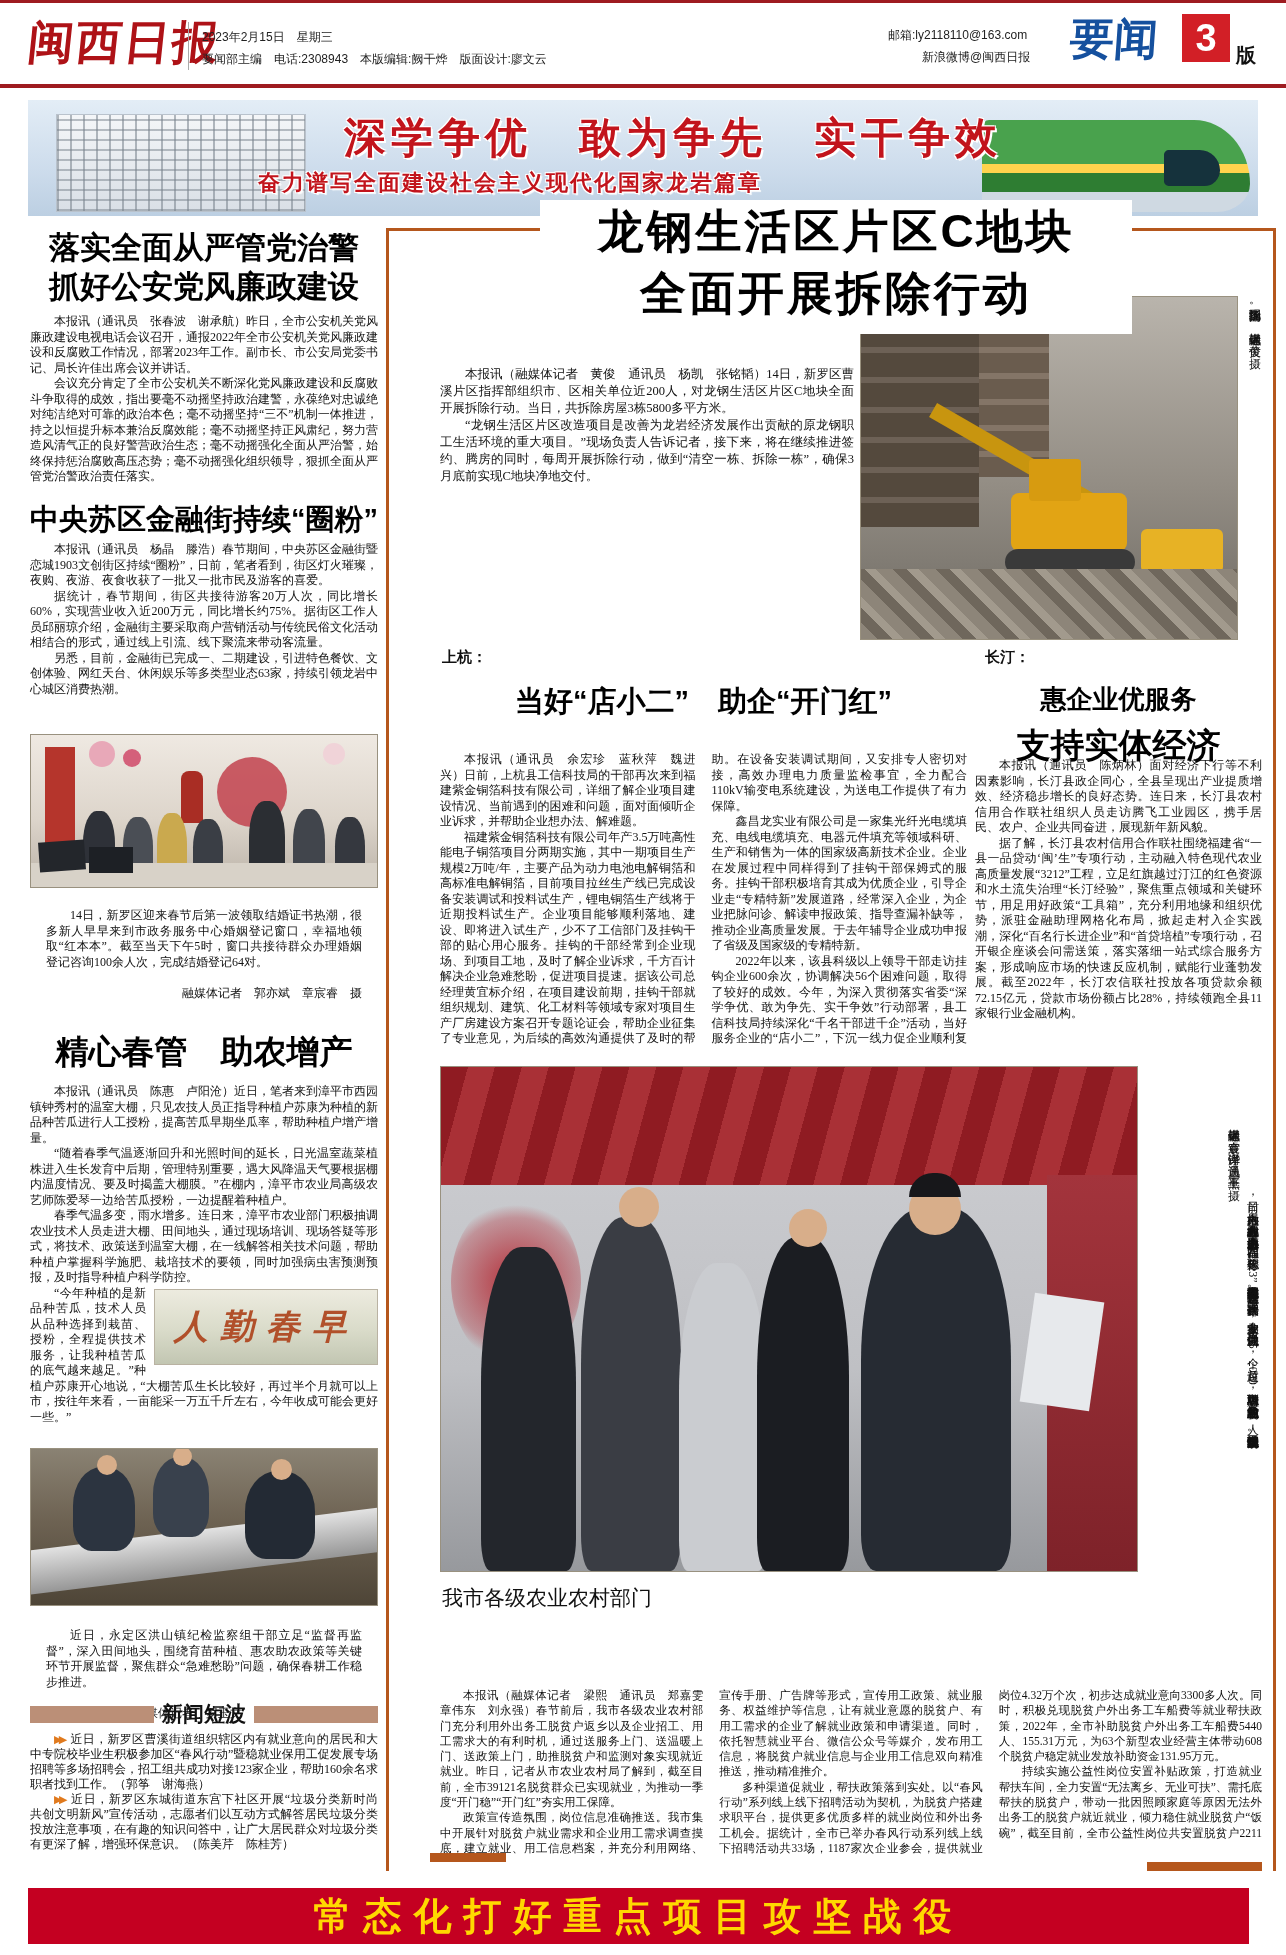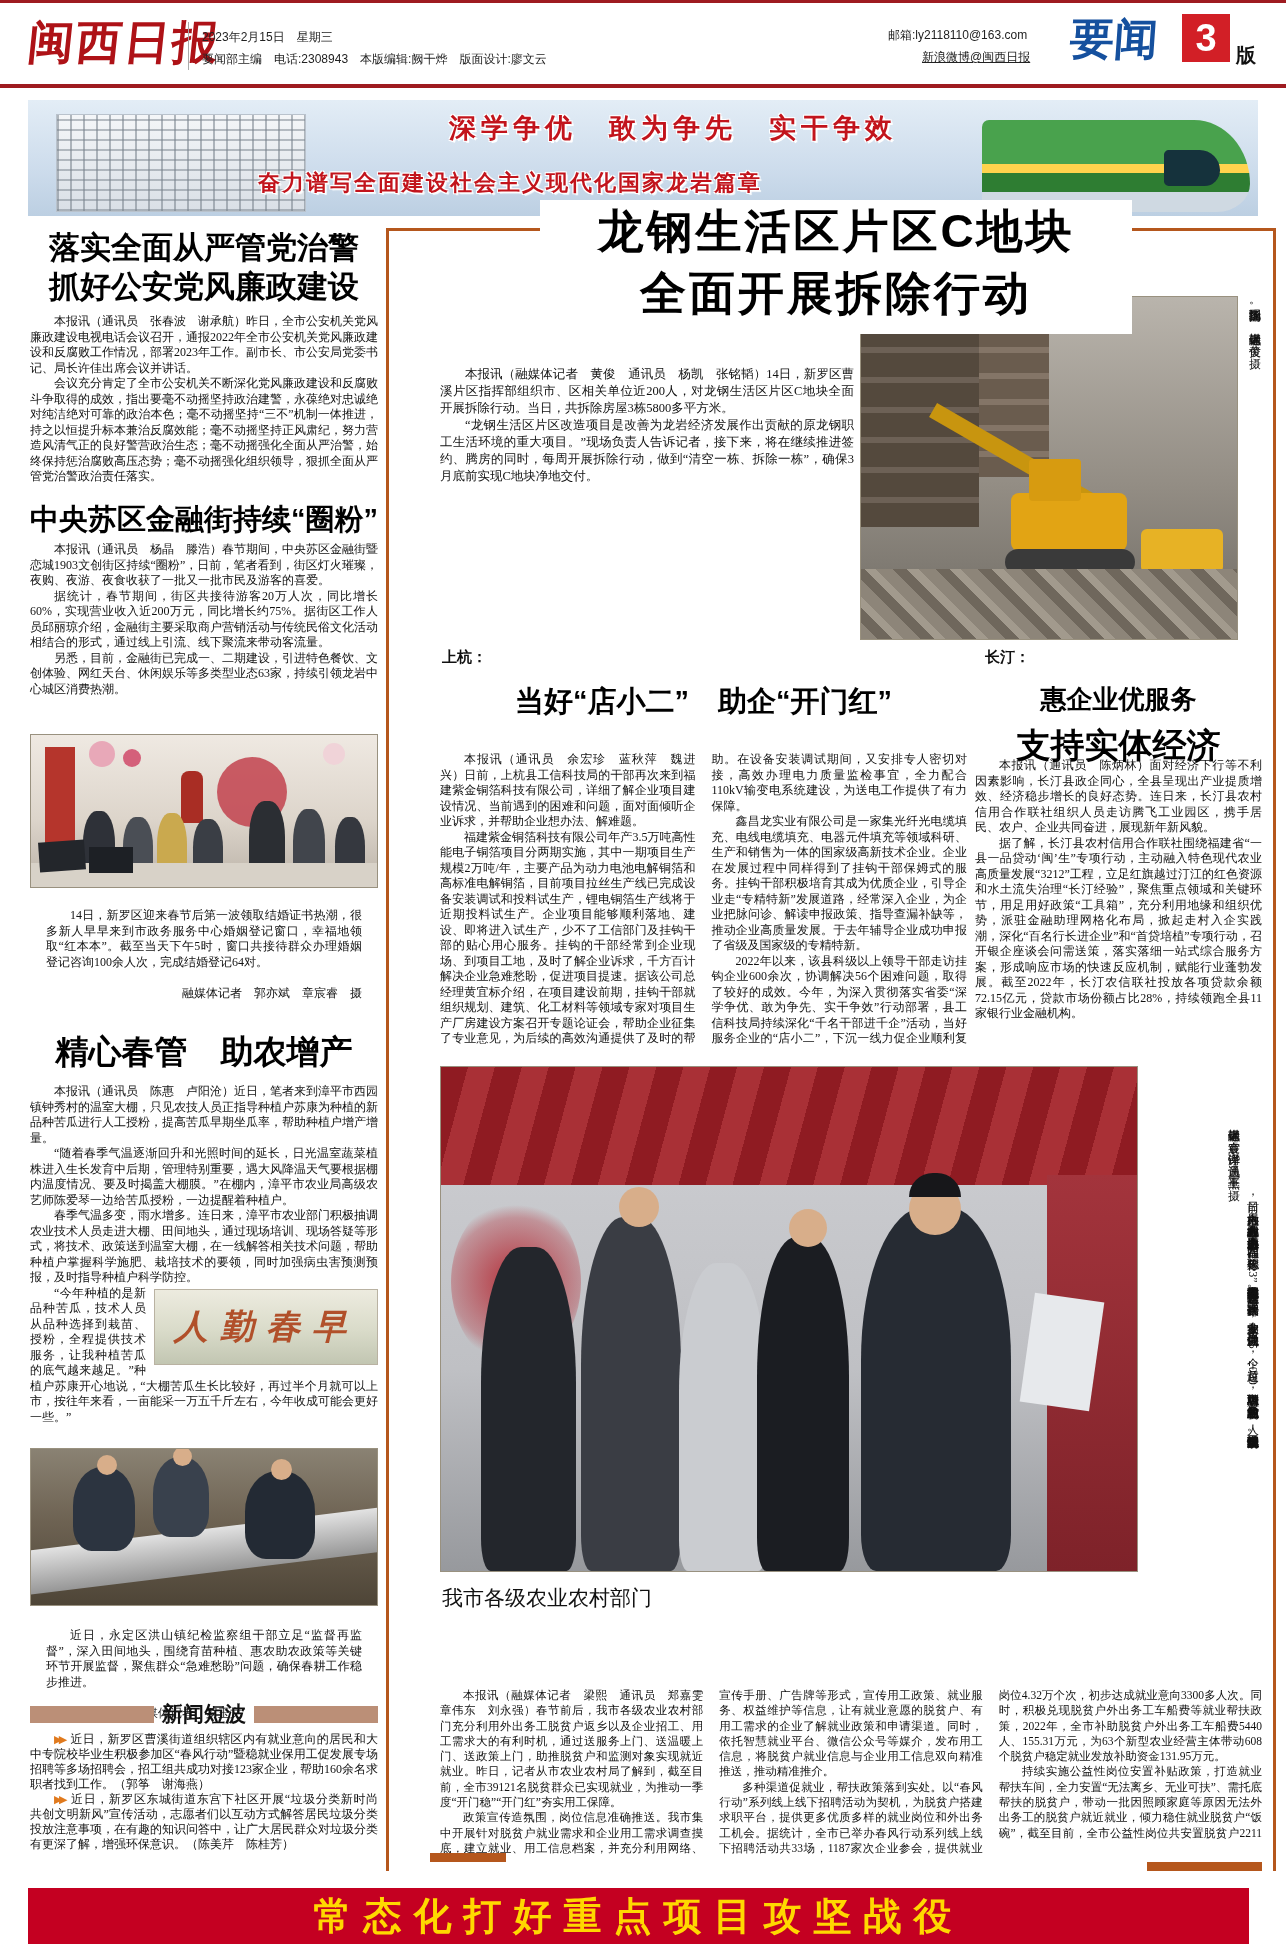--- a/index.html
+++ b/index.html
@@ -24,21 +24,21 @@
   .banner{position:absolute;left:28px;top:100px;width:1230px;height:116px;overflow:hidden;
           background:linear-gradient(180deg,#e3edf6 0%,#cddcec 60%,#bccfe2 100%);}
   .b-build{position:absolute;left:28px;top:14px;width:248px;height:96px;
            background:repeating-linear-gradient(90deg,rgba(120,130,140,.55) 0 2px,transparent 2px 13px),
                       repeating-linear-gradient(0deg,rgba(120,130,140,.5) 0 2px,transparent 2px 10px),
                       linear-gradient(180deg,#f4f6f8,#d9dfe6);border:1px solid #b9c2cc;}
   .b-train{position:absolute;right:8px;top:20px;width:268px;height:92px;
            background:linear-gradient(180deg,#49a24d 0 48%,#ffd34d 48% 58%,#2e7d32 58% 78%,#cfd9e2 78% 100%);
            border-radius:10px 80px 48px 10px / 10px 92px 40px 10px;}
   .b-shield{position:absolute;right:30px;top:30px;width:56px;height:36px;background:#15323c;border-radius:6px 26px 20px 6px;}
-  .b-slogan{position:absolute;left:300px;top:10px;width:690px;text-align:center;font-size:27px;font-weight:bold;
+  .b-slogan{position:absolute;left:300px;top:10px;width:690px;text-align:center;font-size:42px;font-weight:bold;
             color:#c2141c;letter-spacing:5px;font-family:"Liberation Sans",sans-serif;
             text-shadow:-1px -1px 0 #fff,1px -1px 0 #fff,-1px 1px 0 #fff,2px 2px 0 #fff;}
   .b-sub{position:absolute;left:230px;top:68px;width:830px;font-size:22px;font-weight:bold;
          color:#c2141c;letter-spacing:2px;font-family:"Liberation Sans",sans-serif;
          text-shadow:-1px -1px 0 #fff,1px -1px 0 #fff,-1px 1px 0 #fff,1px 1px 0 #fff,2px 2px 1px rgba(255,255,255,.9);}
   
   .bt{font-size:12px;line-height:15.5px;text-align:justify;}
   .bt p{margin:0;text-indent:2em;}
   .hl{font-family:"Liberation Sans",sans-serif;font-weight:bold;color:#000;text-align:center;}
   .credit{text-align:right;text-indent:0 !important;}
@@ -80,21 +80,21 @@
   <div class="rule" style="left:0;top:84px;width:1286px;height:4px;"></div>
 
   <div class="masthead">闽西日报</div>
   <div class="vdiv"></div>
   <div class="pubinfo">
     <div>2023年2月15日　星期三</div>
     <div>要闻部主编　电话:2308943　本版编辑:阙干烨　版面设计:廖文云</div>
   </div>
   <div class="contact">
     <div>邮箱:ly2118110@163.com</div>
-    <div style="padding-left:34px;text-decoration:underline;">新浪微博@闽西日报</div>
+    <div style="padding-left:34px;">新浪微博@闽西日报</div>
   </div>
   <div class="section-word">要闻</div>
   <div class="page-badge">3</div>
   <div class="page-word">版</div>
 
   <div class="banner">
     <div class="b-build"></div>
     <div class="b-train">
         <div class="b-shield"></div>
       </div>

